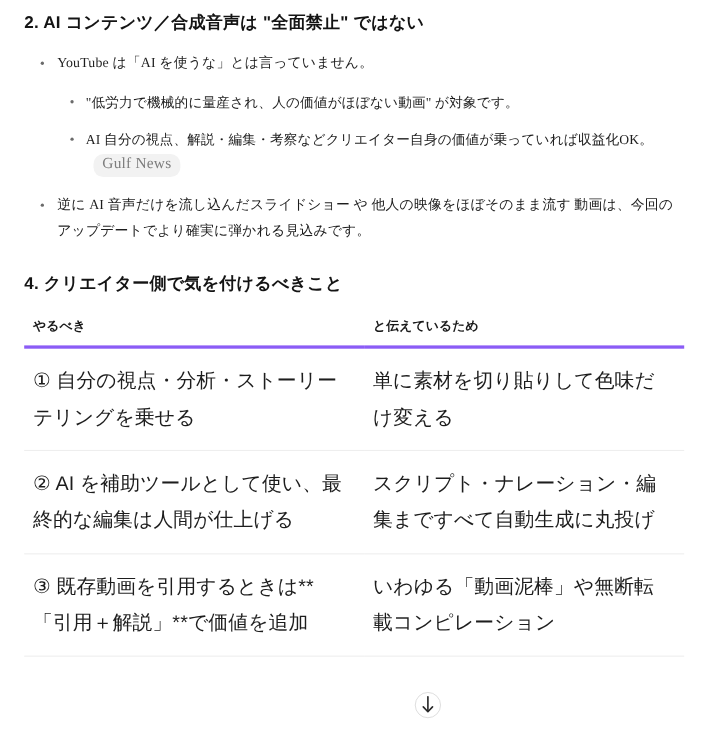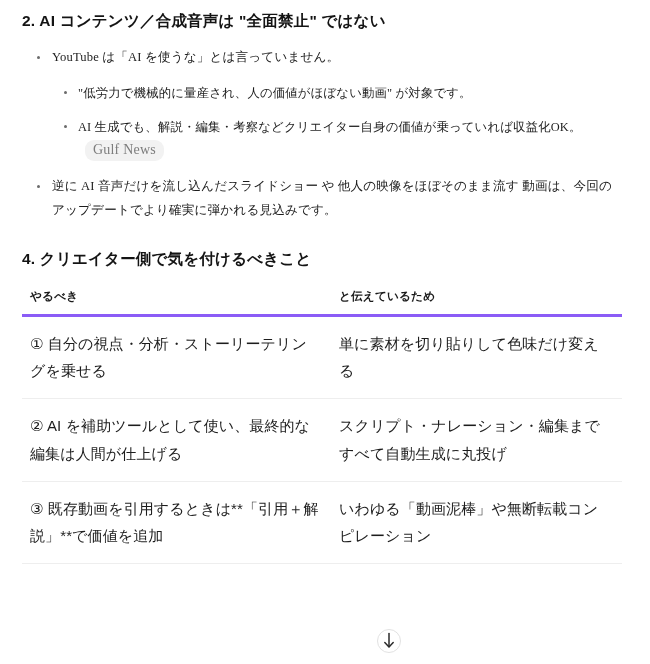--- a/index.html
+++ b/index.html
@@ -113,21 +113,21 @@
     text-align: left;
     font-size: 11.6px;
     font-weight: 700;
     color: #1a1a1a;
     padding: 0 10px 10px 8px;
     border-bottom: 3px solid #8b5cf6;
     letter-spacing: 0.2px;
   }
   table.compare-table td {
     vertical-align: top;
-    font-size: 15px;
+    font-size: 18px;
     line-height: 1.85;
     color: #1d1d1d;
     padding: 13px 10px 13px 8px;
     border-bottom: 1px solid #eeeeee;
     letter-spacing: 0.1px;
   }
   table.compare-table tr:last-child td { border-bottom: 1px solid #eeeeee; }
   table.compare-table col.col-do   { width: 309px; }
   table.compare-table col.col-dont { width: 291px; }
 
@@ -150,21 +150,21 @@
     <h2 class="section-heading">2. AI コンテンツ／合成音声は "全面禁止" ではない</h2>
 
     <ul class="bullets">
       <li>
         <span>YouTube は「AI を使うな」とは言っていません。</span>
         <ul class="sub-bullets">
           <li>
             <span>"低労力で機械的に量産され、人の価値がほぼない動画" が対象です。</span>
           </li>
           <li>
-            <span>AI 生成でも、解説・編集・考察などクリエイター自身の価値が乗っていれば収益化OK。</span><span class="src-badge">Gulf News</span>
+            <span>AI 自分の視点、解説・編集・考察などクリエイター自身の価値が乗っていれば収益化OK。</span><span class="src-badge">Gulf News</span>
           </li>
         </ul>
       </li>
       <li>
         <span>逆に AI 音声だけを流し込んだスライドショー や 他人の映像をほぼそのまま流す 動画は、今回のアップデートでより確実に弾かれる見込みです。</span>
       </li>
     </ul>
   </div>
 
 

